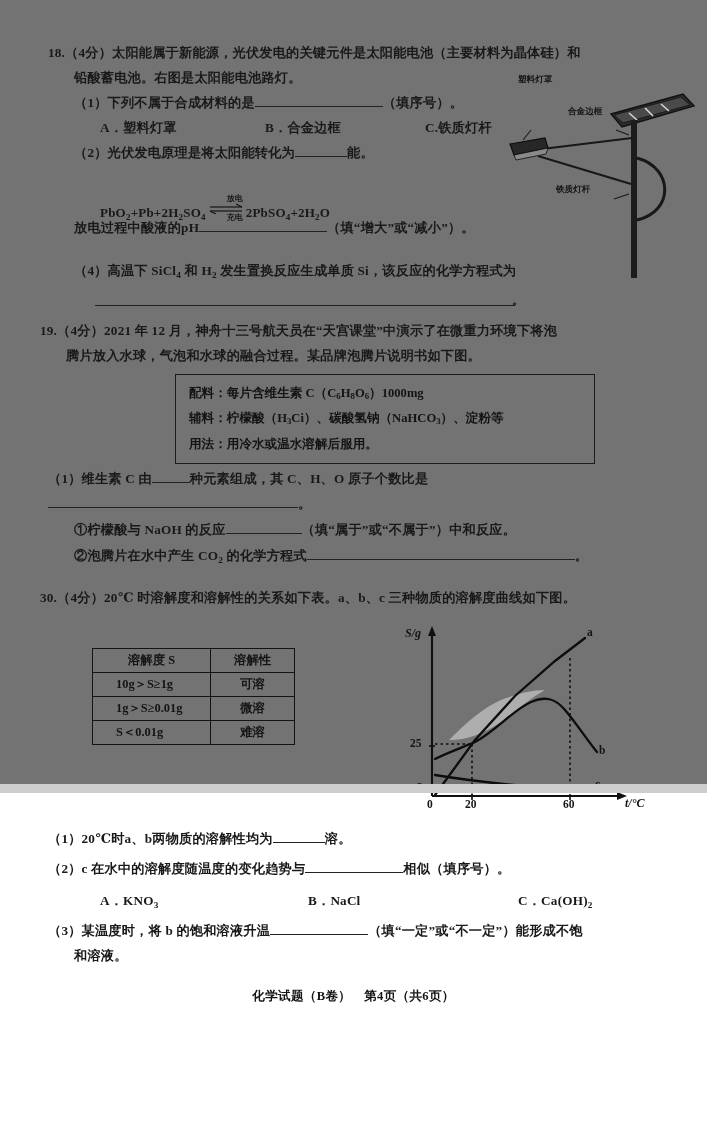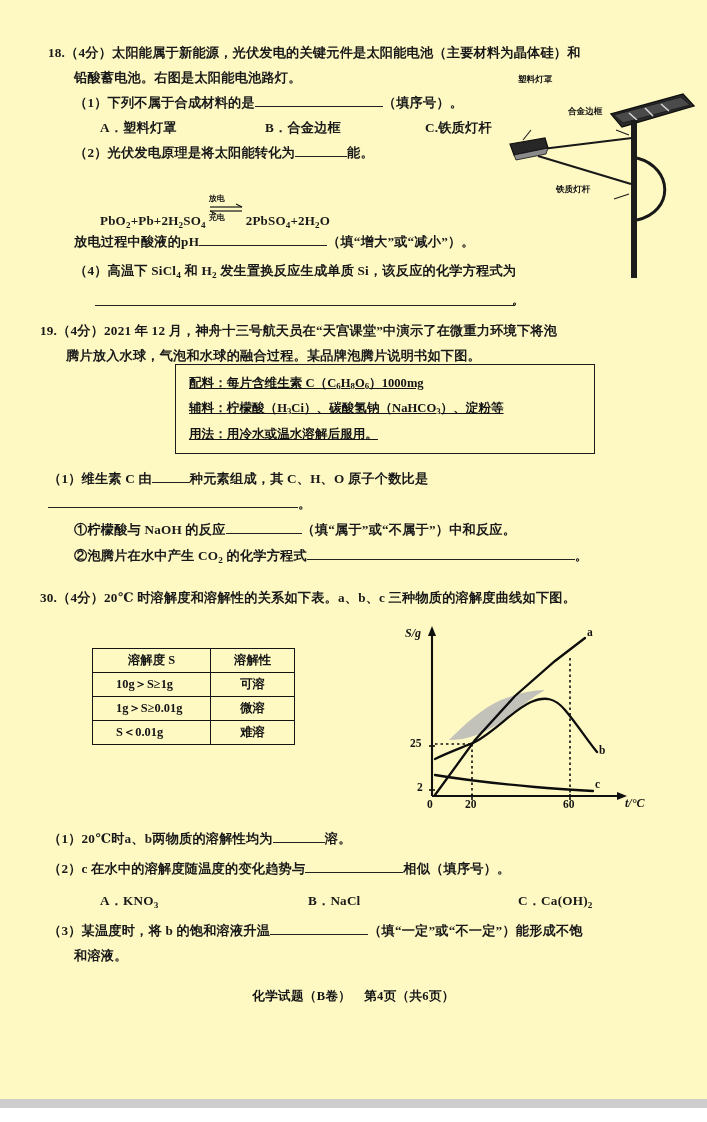--- a/index.html
+++ b/index.html
@@ -12,22 +12,22 @@
     width: 707px;
     height: 1122px;
     position: relative;
     font-family: "Liberation Serif", "DejaVu Serif", serif;
     color: #141414;
     overflow: hidden;
   }
   .page {
     position: relative;
     width: 707px;
-    height: 1108px;
-    background: #fef9c3;
+    height: 793px;
+    background: #737373;
     box-sizing: border-box;
   }
   .bottom-bar {
     position: absolute;
     left: 0;
     bottom: 0;
     width: 707px;
     height: 9px;
     background: #cdcdcd;
   }
@@ -68,22 +68,22 @@
     margin-left: 52px;
     display: flex;
     align-items: flex-end;
     font-family: "Liberation Serif", serif;
     font-weight: 700;
     font-size: 13px;
   }
   .arrowbox {
     display: inline-flex;
     flex-direction: column;
-    align-items: flex-start;
-    margin: 0 3px 13px 3px;
+    align-items: flex-end;
+    margin: 0 3px 5px 3px;
     line-height: 1;
   }
   .arrowbox .top, .arrowbox .bot {
     font-size: 8px;
     font-weight: 700;
     letter-spacing: 0;
   }
 
   
   .rule {
@@ -178,21 +178,21 @@
           <polyline points="27,1 33,4" stroke="#141414" stroke-width="1.2" fill="none"></polyline>
           <line x1="1" y1="8" x2="33" y2="8" stroke="#141414" stroke-width="1.2"></line>
           <polyline points="7,11 1,8" stroke="#141414" stroke-width="1.2" fill="none"></polyline>
         </svg>
         <span class="bot">充电</span>
       </span>
       <span>2PbSO<sub>4</sub>+2H<sub>2</sub>O</span>
     </span>
   </div>
 
-  <div class="q" style="left:48px; top:229px; width:610px;">
+  <div class="q" style="left:48px; top:215px; width:610px;">
     <span class="indent1">
       <span>放电过程中酸液的pH</span><span class="blank b-xl"></span><span>（填“增大”或“减小”）。</span>
     </span>
   </div>
 
   <div class="q" style="left:48px; top:258px; width:610px;">
     <span class="indent1">
       （4）高温下 SiCl<sub>4</sub> 和 H<sub>2</sub> 发生置换反应生成单质 Si，该反应的化学方程式为
     </span>
   </div>
@@ -229,21 +229,21 @@
     <div style="position:absolute; left:20px; top:2px; font-size:8.6px; font-weight:700;">塑料灯罩</div>
     <div style="position:absolute; left:70px; top:34px; font-size:8.6px; font-weight:700;">合金边框</div>
     <div style="position:absolute; left:58px; top:112px; font-size:8.6px; font-weight:700;">铁质灯杆</div>
   </div>
 
   <div class="q" style="left:40px; top:318px; width:630px;">
     <span>19.</span><span>（4分）</span><span>2021 年 12 月，神舟十三号航天员在“天宫课堂”中演示了在微重力环境下将泡</span>
     <span class="indent1">腾片放入水球，气泡和水球的融合过程。某品牌泡腾片说明书如下图。</span>
   </div>
 
-  <div class="infobox" style="left:175px; top:364px; width:420px;text-decoration:underline;">
+  <div class="infobox" style="left:175px; top:374px; width:420px;">
     <div>
       <span>配料：</span><span>每片含维生素 C（C<sub>6</sub>H<sub>8</sub>O<sub>6</sub>）1000mg</span>
     </div>
     <div>
       <span>辅料：</span><span>柠檬酸（H<sub>3</sub>Ci）、碳酸氢钠（NaHCO<sub>3</sub>）、淀粉等</span>
     </div>
     <div>
       <span>用法：</span><span>用冷水或温水溶解后服用。</span>
     </div>
   </div>

